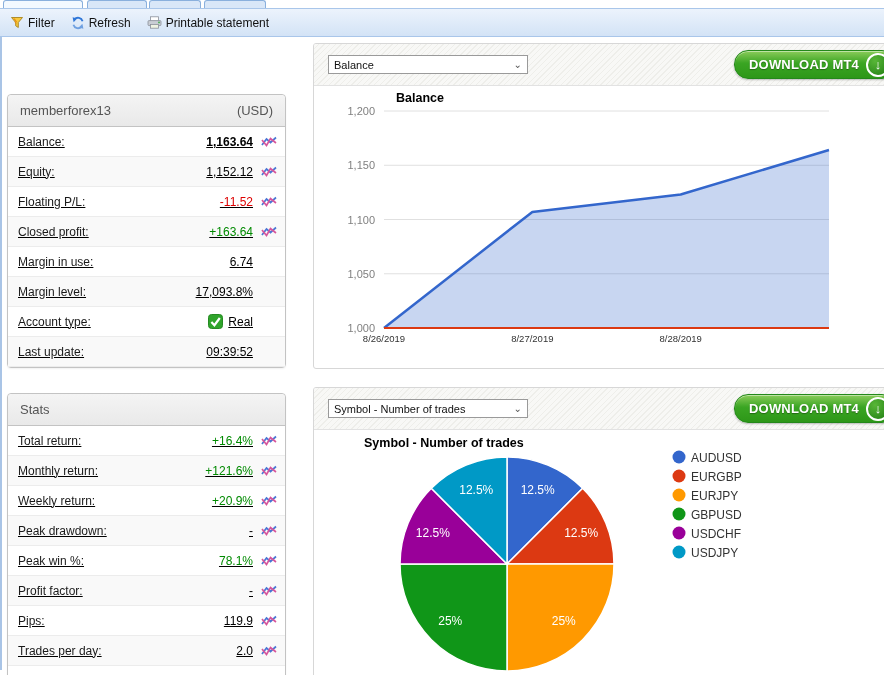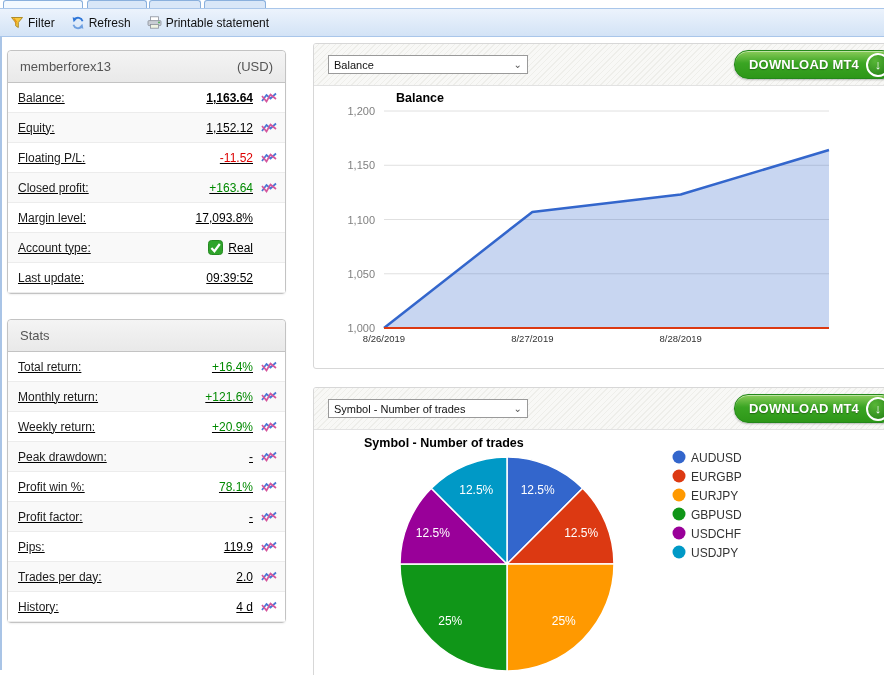--- a/index.html
+++ b/index.html
@@ -13,21 +13,21 @@
   
   .toolbar{height:29px;box-sizing:border-box;display:flex;align-items:center;gap:16px;
            padding-left:10px;background:linear-gradient(#ecf3fc,#d3e3f6);
            border-top:1px solid #a9c6ea;border-bottom:1px solid #a9c6ea;}
   .tool{display:flex;align-items:center;gap:4px;font-size:12px;color:#111;cursor:pointer;}
   
   .content{display:flex;height:633px;box-sizing:border-box;border-left:2px solid #a9c4e6;padding-left:5px;}
   .leftcol{width:279px;flex:none;margin-top:13px;}
   .rightcol{width:598px;flex:none;margin-left:27px;margin-top:6px;}
   
-  .panel{border:1px solid #c3c3c3;border-radius:4px;background:#fff;box-shadow:0 1px 2px rgba(0,0,0,0.06);}
+  .panel{border:1px solid #c3c3c3;border-radius:4px;background:#fff;box-shadow:0 1px 2px rgba(0,0,0,0.06);margin-top:44px;}
   .panel + .panel{margin-top:25px;}
   .panel-h{height:32px;box-sizing:border-box;display:flex;align-items:center;justify-content:space-between;
            padding:0 12px;background:linear-gradient(#f4f4f4,#e9e9e9);border-bottom:1px solid #c3c3c3;
            border-radius:4px 4px 0 0;color:#555;font-size:13px;}
   .row{height:30px;box-sizing:border-box;display:flex;align-items:center;
        padding:0 8px 0 10px;border-bottom:1px solid #ececec;font-size:12px;background:#fff;text-decoration:underline;}
   .row:nth-child(even){background:#f9f9f9;}
   .rlabel{flex:1;color:#1a1a1a;}
   .rvalue{text-align:right;color:#000;white-space:nowrap;display:flex;align-items:center;gap:5px;}
   .rvalue.bold{font-weight:bold;}
@@ -142,20 +142,25 @@
             <span class="rlabel">Closed profit:</span>
             <span class="rvalue v-green">+163.64</span>
             <span class="ricon">
               <svg width="16" height="12" viewBox="0 0 16 12">
                 <polyline points="1,9 5.5,3 9.5,6.5 15,1.5" fill="none" stroke="#4a76d4" stroke-width="1.7"></polyline>
                 <polyline points="1,4 5.5,9.5 9.5,2.5 15,7" fill="none" stroke="#d6569c" stroke-width="1.7"></polyline>
               </svg>
             </span>
           </div>
           <div class="row">
+            <span class="rlabel">Margin in use:</span>
+            <span class="rvalue">6.74</span>
+            <span class="ricon"></span>
+          </div>
+          <div class="row">
             <span class="rlabel">Margin level:</span>
             <span class="rvalue">17,093.8%</span>
             <span class="ricon"></span>
           </div>
           <div class="row">
             <span class="rlabel">Account type:</span>
             <span class="rvalue">
               <span>
                 <svg width="15" height="15" viewBox="0 0 15 15">
                   <rect x="0.5" y="0.5" width="14" height="14" rx="3" fill="#2fa42b" stroke="#268a22"></rect>
@@ -213,21 +218,21 @@
             <span class="rlabel">Peak drawdown:</span>
             <span class="rvalue">-</span>
             <span class="ricon">
               <svg width="16" height="12" viewBox="0 0 16 12">
                 <polyline points="1,9 5.5,3 9.5,6.5 15,1.5" fill="none" stroke="#4a76d4" stroke-width="1.7"></polyline>
                 <polyline points="1,4 5.5,9.5 9.5,2.5 15,7" fill="none" stroke="#d6569c" stroke-width="1.7"></polyline>
               </svg>
             </span>
           </div>
           <div class="row">
-            <span class="rlabel">Profit win %:</span>
+            <span class="rlabel">Peak win %:</span>
             <span class="rvalue v-green">78.1%</span>
             <span class="ricon">
               <svg width="16" height="12" viewBox="0 0 16 12">
                 <polyline points="1,9 5.5,3 9.5,6.5 15,1.5" fill="none" stroke="#4a76d4" stroke-width="1.7"></polyline>
                 <polyline points="1,4 5.5,9.5 9.5,2.5 15,7" fill="none" stroke="#d6569c" stroke-width="1.7"></polyline>
               </svg>
             </span>
           </div>
           <div class="row">
             <span class="rlabel">Profit factor:</span>

